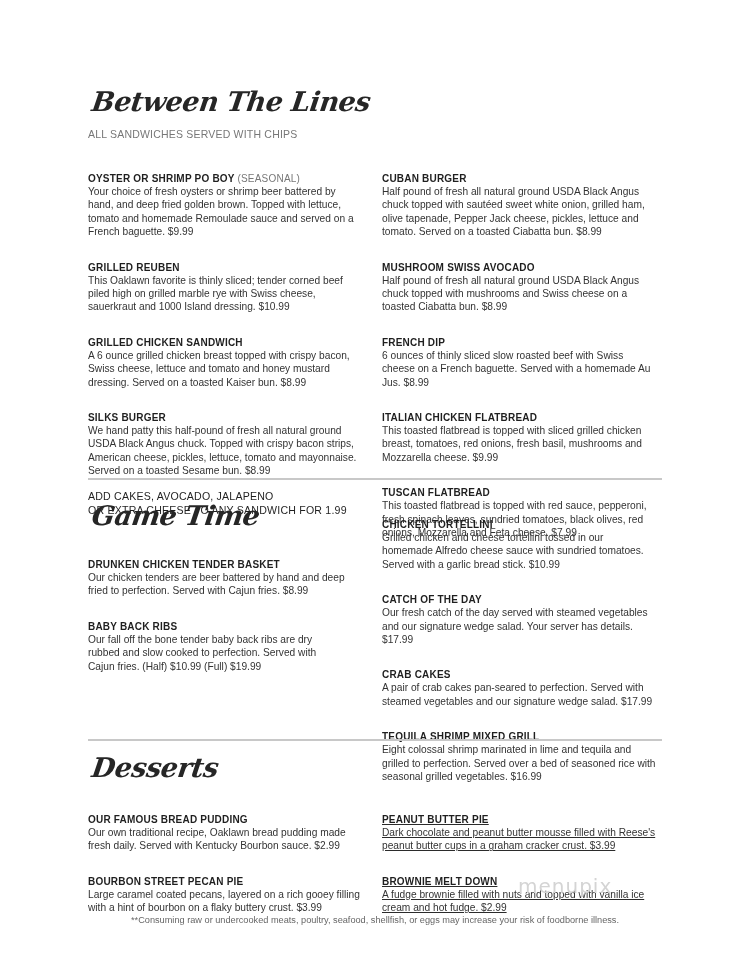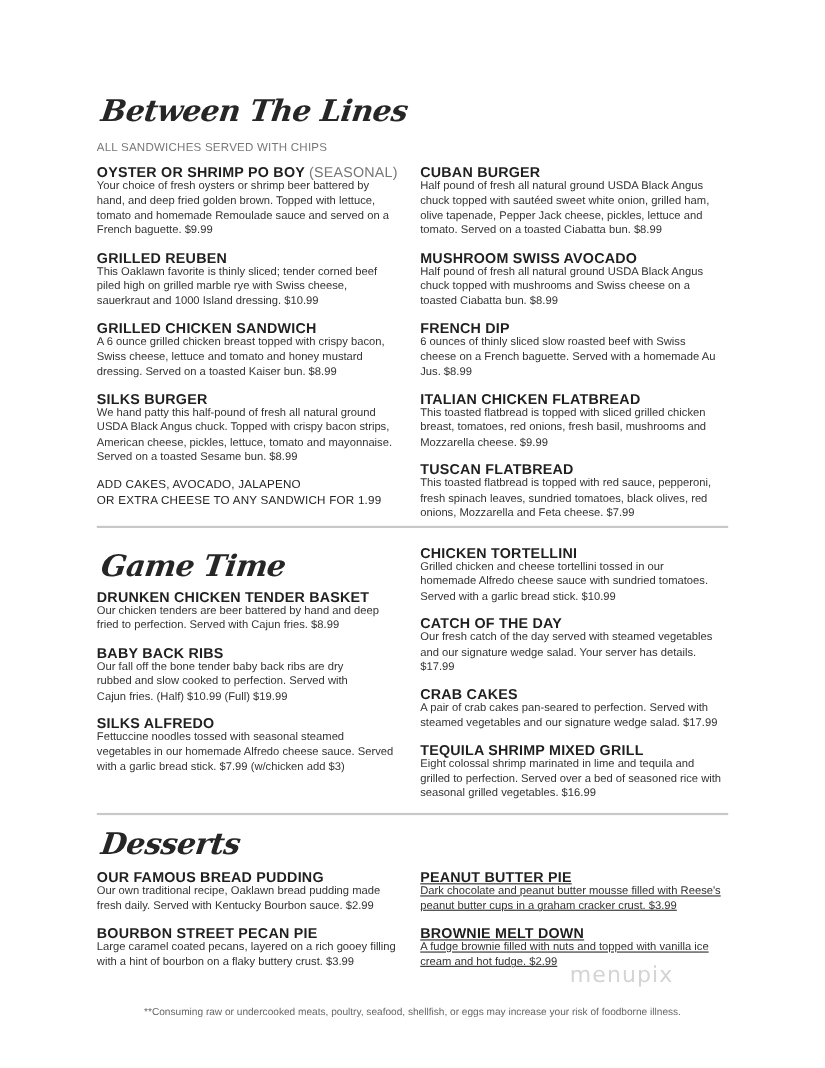--- a/index.html
+++ b/index.html
@@ -5,22 +5,22 @@
   html, body { margin: 0; padding: 0; background: #ffffff; }
   body { width: 750px; height: 971px; position: relative; overflow: hidden;
          font-family: "Liberation Sans", sans-serif; color: #2b2b2b; }
   .page { position: absolute; left: 0; top: 0; width: 750px; height: 971px; }
   .script-title { position: absolute; font-family: "DejaVu Serif", serif; font-style: italic;
                   font-weight: bold; font-size: 27px; color: #262626; letter-spacing: -0.5px;
                   transform: skewX(-8deg); transform-origin: left bottom; }
   .subtitle { position: absolute; font-size: 10.5px; color: #777; letter-spacing: 0.2px; }
   .col { position: absolute; width: 275px; }
   .item { margin-bottom: 11px; }
-  .item-name { font-weight: bold; font-size: 13px; color: #1f1f1f; letter-spacing: 0.2px;
-               line-height: 13px; white-space: nowrap; }
+  .item-name { font-weight: bold; font-size: 10px; color: #1f1f1f; letter-spacing: 0.2px;
+               line-height: 13px; white-space: nowrap; margin-top: 22px; }
   .item-name .note { font-weight: normal; color: #777; }
   .item-desc { font-size: 10.2px; line-height: 13.4px; color: #333; }
   .addon { font-size: 10.6px; line-height: 14px; color: #1f1f1f; letter-spacing: 0.2px; margin-top: 4px; }
   .divider { position: absolute; height: 2px; background: #c8c8c8; }
   .footnote { position: absolute; left: 0; width: 750px; text-align: center; font-size: 9.2px; color: #666; }
   .watermark { position: absolute; font-size: 20px; color: #d4d4d4; letter-spacing: 1px; font-family: "DejaVu Sans", sans-serif; }
 </style>
 </head>
 <body>
 
@@ -81,24 +81,20 @@
 
   <div class="col" style="left:88px; top:536px;">
     <div class="item">
       <div class="item-name">DRUNKEN CHICKEN TENDER BASKET</div>
       <div class="item-desc">Our chicken tenders are beer battered by hand and deep fried to perfection. Served with Cajun fries. $8.99</div>
     </div>
     <div class="item">
       <div class="item-name">BABY BACK RIBS</div>
       <div class="item-desc" style="width:240px;">Our fall off the bone tender baby back ribs are dry rubbed and slow cooked to perfection. Served with Cajun fries. (Half) $10.99 (Full) $19.99</div>
     </div>
-    <div class="item">
-      <div class="item-name">SILKS ALFREDO</div>
-      <div class="item-desc">Fettuccine noodles tossed with seasonal steamed vegetables in our homemade Alfredo cheese sauce. Served with a garlic bread stick. $7.99 (w/chicken add $3)</div>
-    </div>
   </div>
 
   <div class="col" style="left:382px; top:496px;">
     <div class="item">
       <div class="item-name">CHICKEN TORTELLINI</div>
       <div class="item-desc">Grilled chicken and cheese tortellini tossed in our homemade Alfredo cheese sauce with sundried tomatoes. Served with a garlic bread stick. $10.99</div>
     </div>
     <div class="item">
       <div class="item-name">CATCH OF THE DAY</div>
       <div class="item-desc">Our fresh catch of the day served with steamed vegetables and our signature wedge salad. Your server has details. $17.99</div>

